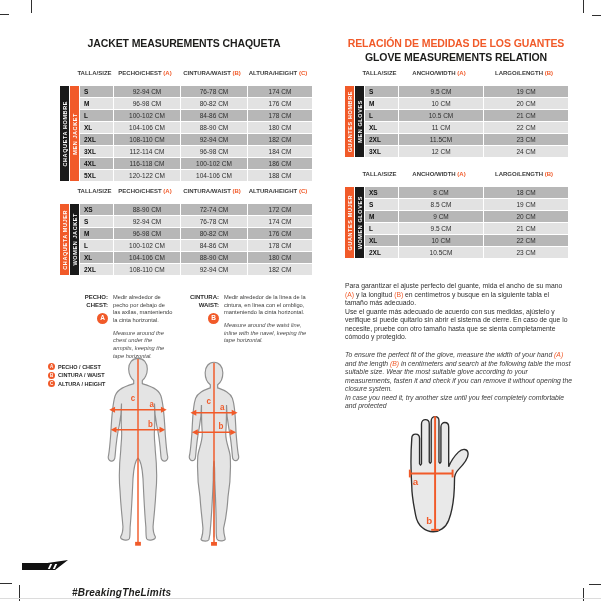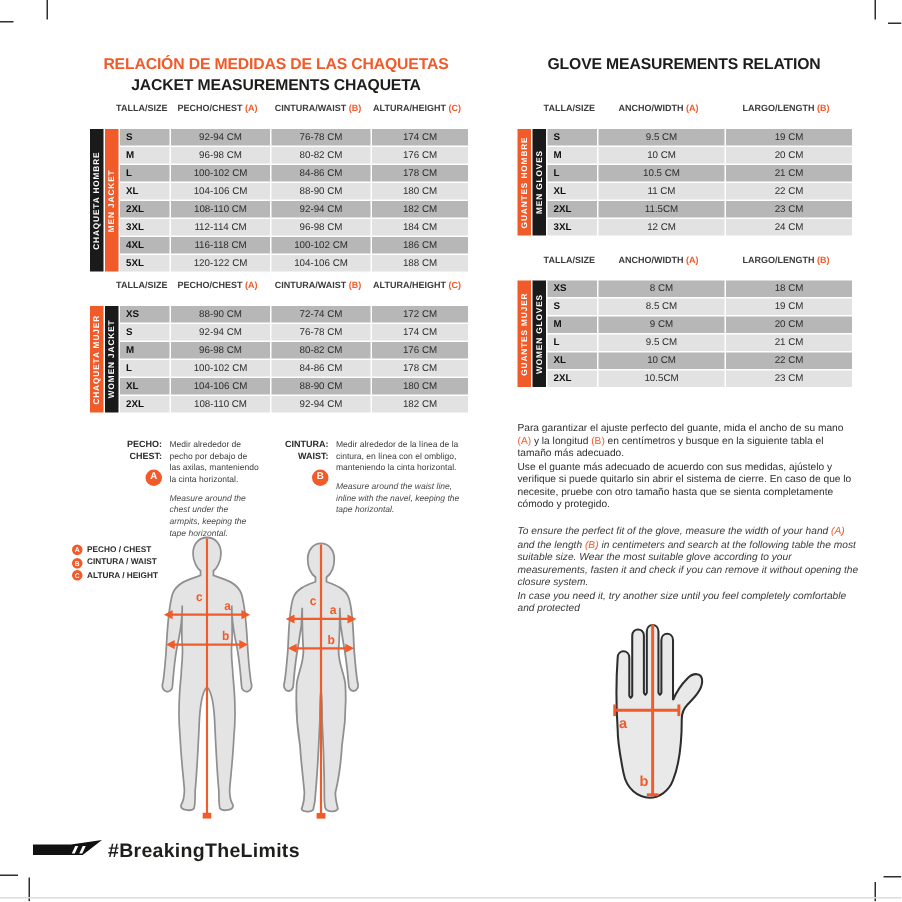--- a/index.html
+++ b/index.html
@@ -51,39 +51,38 @@
   .body-shape{fill:#e4e4e4;stroke:#8f8f8f;stroke-width:1.6}
   .hand-shape{fill:#e9e9e9;stroke:#2d2d2d;stroke-width:1.4}
   .mline{stroke:#F15A29;stroke-width:2;fill:none}
   .marrow{fill:#F15A29}
   .svg-letter{fill:#F15A29;font-size:11px;font-weight:700;font-family:"Liberation Sans",sans-serif}
   .gapline{stroke:#9a9a9a;stroke-width:1.3;fill:none}
   
   .banner{position:absolute;left:22px;top:560px;width:46px;height:10px;background:#111;
           clip-path:polygon(0 30%,55% 30%,100% 0,72% 100%,0 100%)}
   .banner i{position:absolute;top:4px;bottom:1px;width:1.5px;background:#fff;transform:skewX(-25deg)}
-  .tagline{position:absolute;left:72px;top:559px;font-size:13px;font-weight:700;
+  .tagline{position:absolute;left:72px;top:587px;font-size:10px;font-weight:700;font-style:italic;
            color:#1d1d1b;letter-spacing:.2px}
   .page-edge{position:absolute;left:0;top:598px;width:601px;height:1px;background:#dcdcdc}
 </style>
 </head>
 <body>
 
 <div class="cm" style="left:31px;top:0;width:1px;height:13px"></div>
 <div class="cm" style="left:0;top:14px;width:9px;height:1px"></div>
 <div class="cm" style="left:583px;top:0;width:1px;height:13px"></div>
 <div class="cm" style="left:592px;top:15px;width:9px;height:1px"></div>
 <div class="cm" style="left:19px;top:585px;width:1px;height:16px"></div>
 <div class="cm" style="left:0;top:583px;width:12px;height:1px"></div>
 <div class="cm" style="left:583px;top:588px;width:1px;height:13px"></div>
 <div class="cm" style="left:589px;top:584px;width:12px;height:1px"></div>
 <div class="page-edge"></div>
 
 <div class="title" style="left:60px;top:37px;width:248px">
-  <span class="t-es">RELACIÓN DE MEDIDAS DE LAS CHAQUETAS</span>
   <span class="t-en">JACKET MEASUREMENTS CHAQUETA</span>
 </div>
 
 <div class="thead jacket-cols" style="left:60px;top:68px;height:8px">
     <span class="hcell">TALLA/SIZE</span>
     <span class="hcell">PECHO/CHEST<span class="hl">&nbsp;(A)</span></span>
     <span class="hcell">CINTURA/WAIST<span class="hl">&nbsp;(B)</span></span>
     <span class="hcell">ALTURA/HEIGHT<span class="hl">&nbsp;(C)</span></span>
   </div>
 <div class="stable" style="left:60px;top:86px">
@@ -235,20 +234,21 @@
   <path class="marrow" d="M87,70 l-8,-4 v8 z"></path>
   <line class="mline" x1="30" y1="96" x2="80" y2="96"></line>
   <path class="marrow" d="M25,96 l8,-4 v8 z"></path>
   <path class="marrow" d="M85,96 l-8,-4 v8 z"></path>
   <text class="svg-letter" x="51" y="58" text-anchor="end">c</text>
   <text class="svg-letter" x="63" y="66">a</text>
   <text class="svg-letter" x="61" y="92">b</text>
 </svg>
 
 <div class="title" style="left:340px;top:37px;width:232px">
+  <span class="t-es">RELACIÓN DE MEDIDAS DE LOS GUANTES</span>
   <span class="t-en">GLOVE MEASUREMENTS RELATION</span>
 </div>
 
 <div class="thead glove-cols" style="left:345px;top:68px;height:8px">
     <span class="hcell">TALLA/SIZE</span>
     <span class="hcell">ANCHO/WIDTH<span class="hl">&nbsp;(A)</span></span>
     <span class="hcell">LARGO/LENGTH<span class="hl">&nbsp;(B)</span></span>
   </div>
 <div class="stable" style="left:345px;top:86px">
   <div class="vstrip so">

